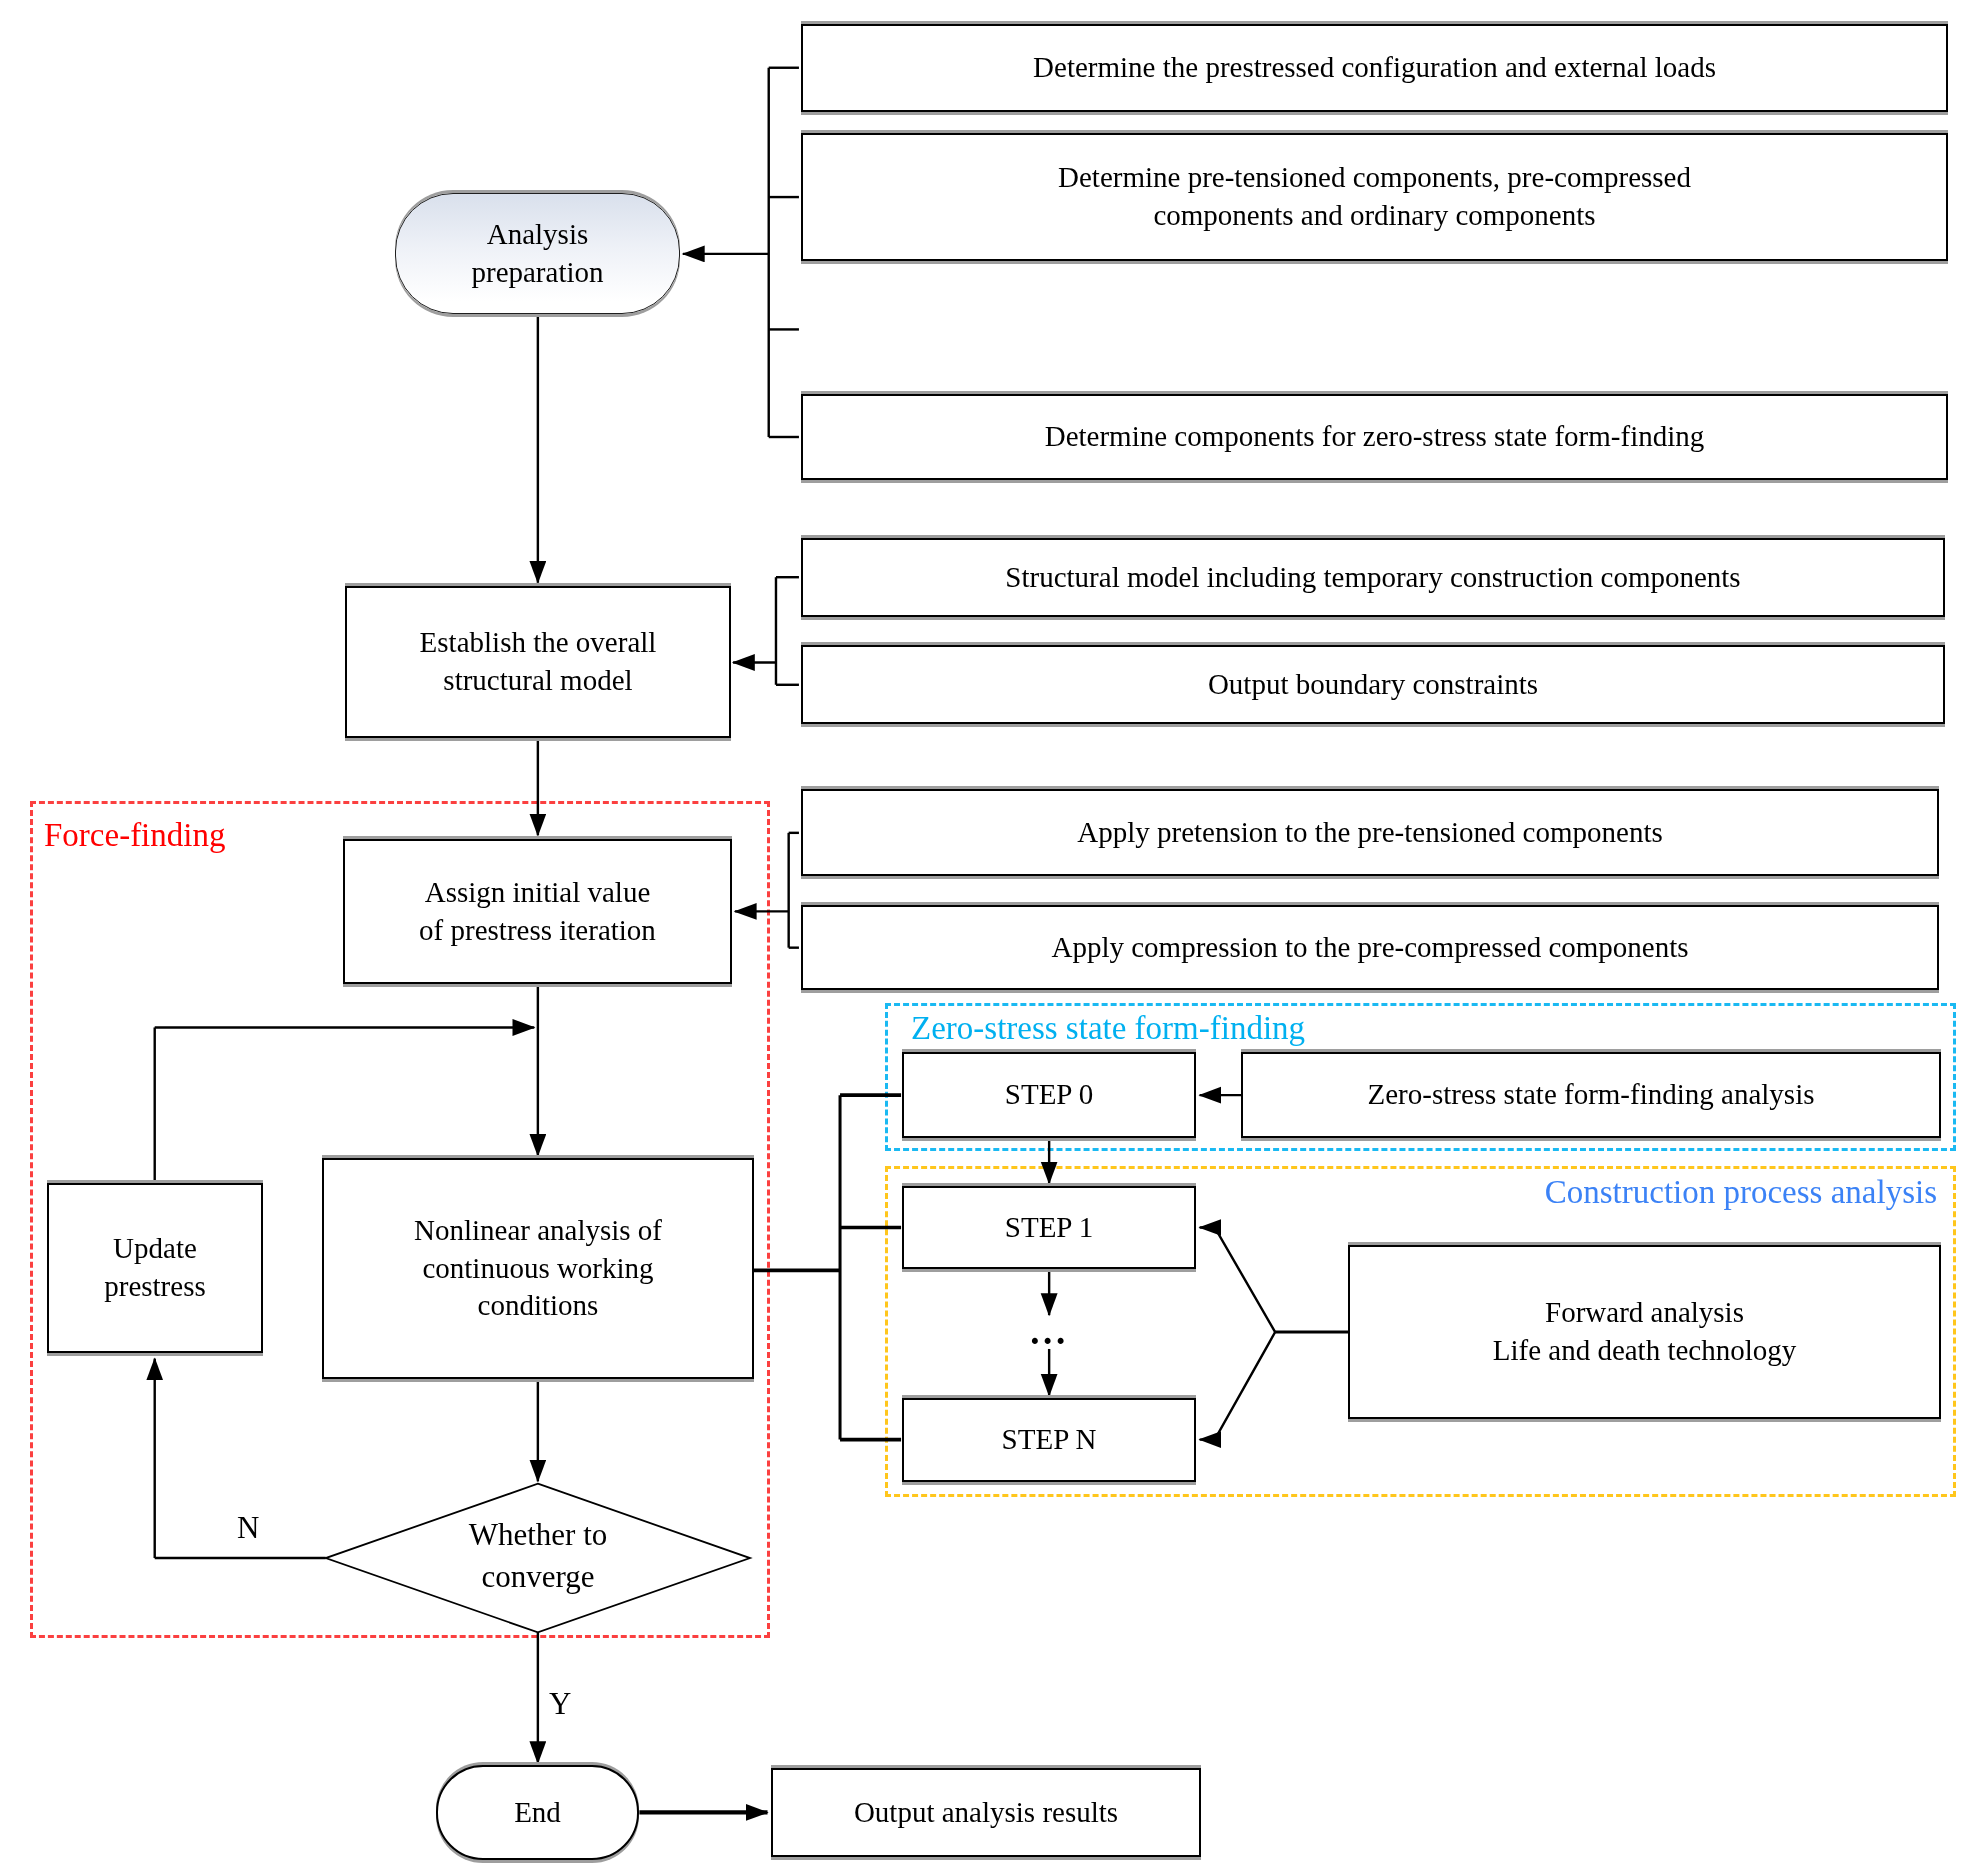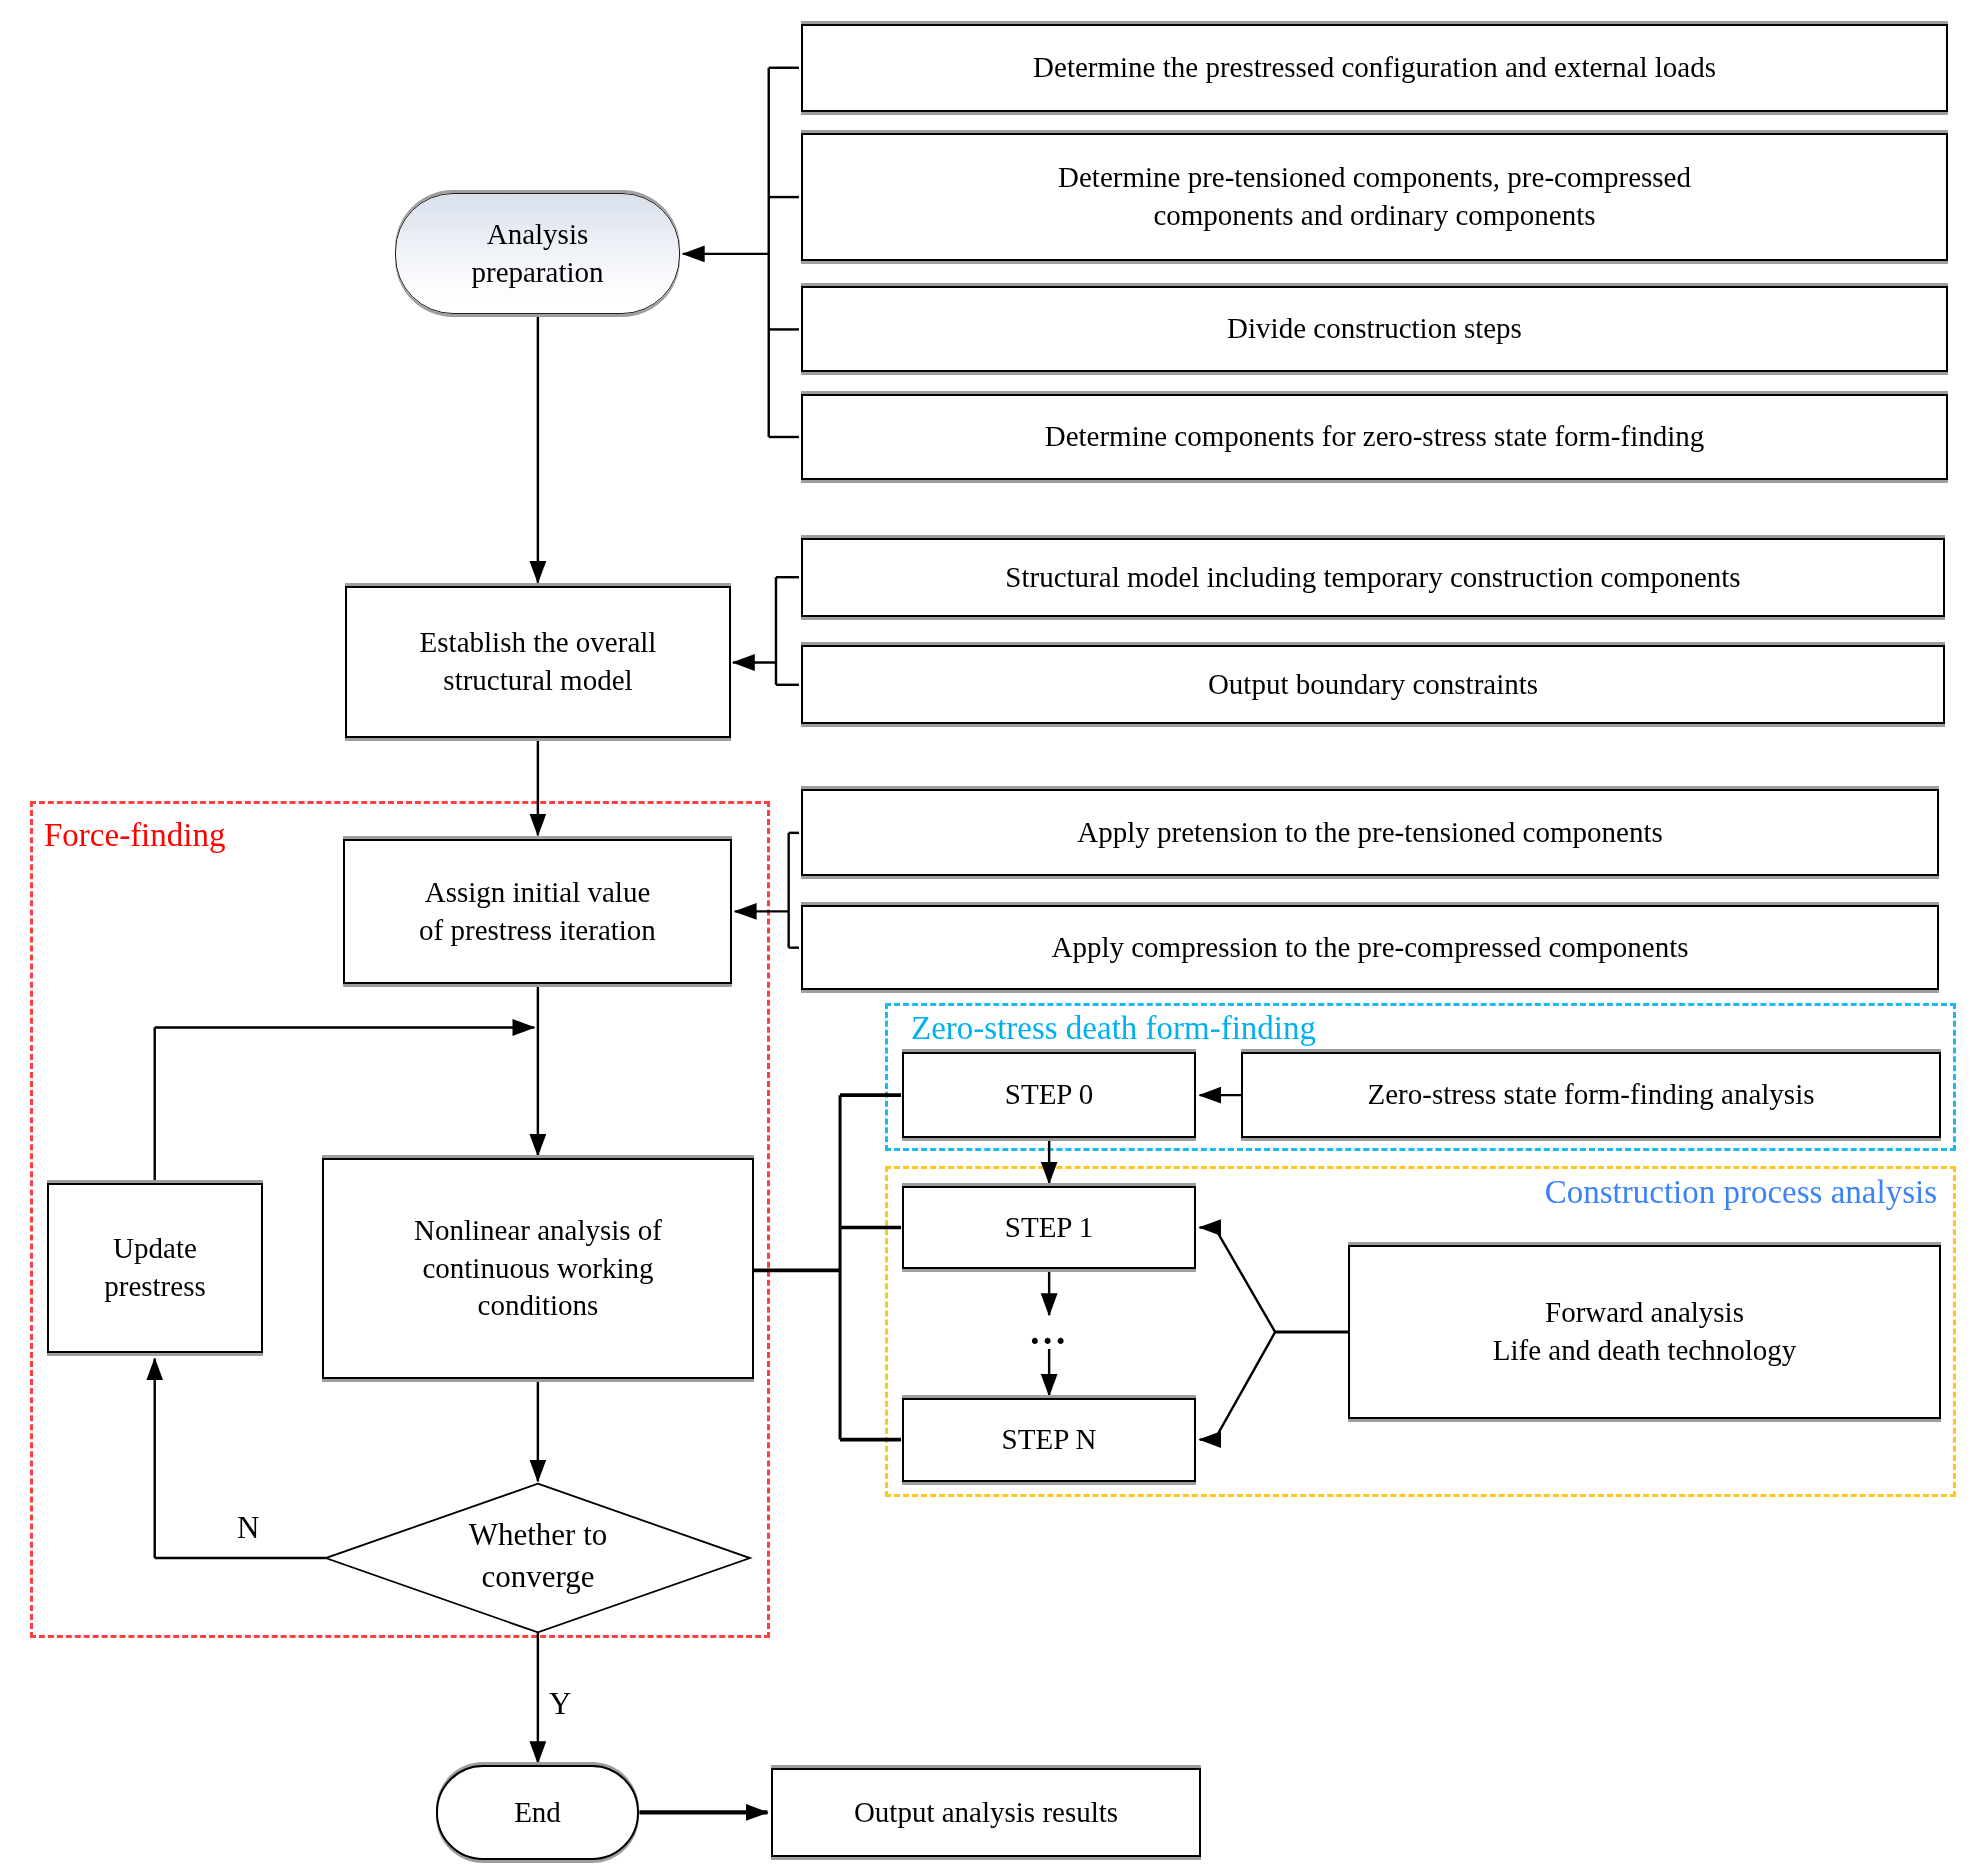--- a/index.html
+++ b/index.html
@@ -98,30 +98,29 @@
       <path d="M1390,2031 H1491" stroke-width="6"></path>
       <path d="M1390,2382 H1491" stroke-width="6"></path>
 
       <path d="M1058,2999 H1270" marker-end="url(#arw)" stroke-width="7"></path>
 
       <polygon points="890,2455 1241,2578 890,2701 539,2578" fill="#ffffff" stroke-width="3"></polygon>
     </g>
   </svg>
 
   <div class="region-label z2" id="force-label" style="left:44px; top:817px;">Force-finding</div>
-  <div class="region-label z2" id="zero-label" style="left:911px; top:1010px;">Zero-stress death form-finding</div>
+  <div class="region-label z2" id="zero-label" style="left:911px; top:1010px;">Zero-stress state form-finding</div>
   <div class="region-label z2" id="constr-label" style="left:1276px; top:1174px; width:661px;">Construction process analysis</div>
 
   <div class="box stadium pre z2" style="left:395px; top:193px; width:285px; height:121px;">Analysis
 preparation</div>
 
   <div class="box z2" style="left:801px; top:24px; width:1147px; height:88px;">Determine the prestressed configuration and  external loads</div>
   <div class="box pre z2" style="left:801px; top:133px; width:1147px; height:128px;">Determine pre-tensioned components,  pre-compressed
 components and ordinary components</div>
-  <div class="box z2" style="left:801px; top:286px; width:1147px; height:86px;">Divide construction steps</div>
   <div class="box z2" style="left:801px; top:394px; width:1147px; height:86px;">Determine components for zero-stress state form-finding</div>
 
   <div class="box pre z2" style="left:345px; top:586px; width:386px; height:152px;">Establish the overall
 structural model</div>
   <div class="box z2" style="left:801px; top:538px; width:1144px; height:79px;">Structural model including temporary construction components</div>
   <div class="box z2" style="left:801px; top:645px; width:1144px; height:79px;">Output boundary constraints</div>
 
   <div class="box pre z2" style="left:343px; top:839px; width:389px; height:145px;">Assign initial value
 of prestress iteration</div>
   <div class="box z2" style="left:801px; top:789px; width:1138px; height:87px;">Apply pretension to the pre-tensioned components</div>

